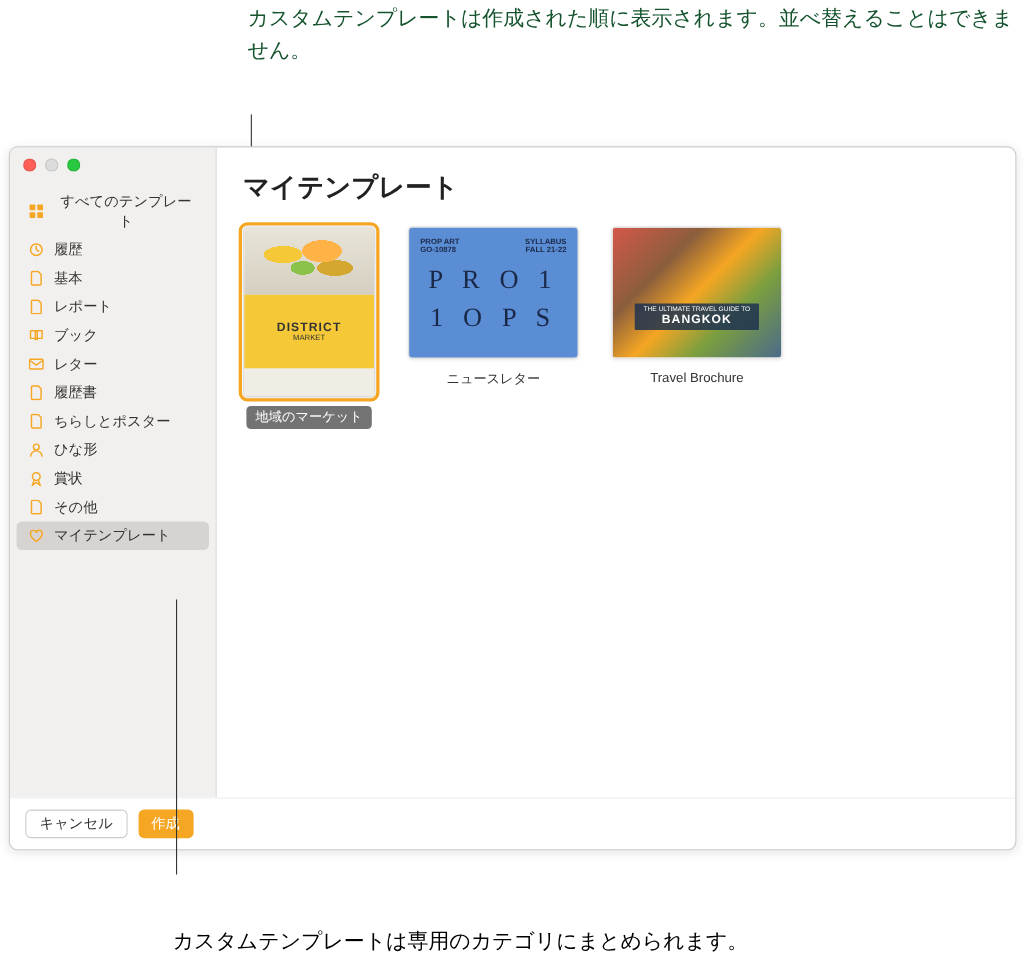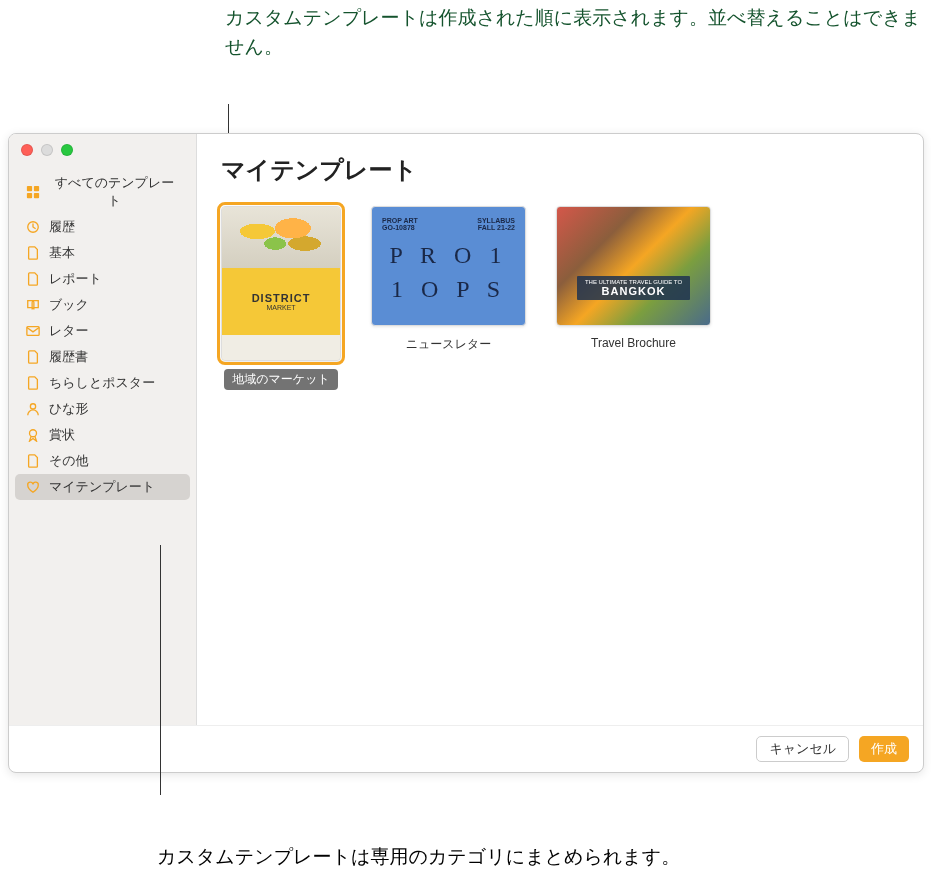--- a/index.html
+++ b/index.html
@@ -203,21 +203,21 @@
       background: rgba(30,50,80,0.85);
       color: #fff;
       padding: 3px 8px;
       font-size: 6px;
       text-align: center;
       border-radius: 1px;
     }
     .thumb3-label .big { font-size: 11px; font-weight: 900; letter-spacing: 1px; display: block; }
     .footer {
       display: flex;
-      justify-content: flex-end;
+      justify-content: flex-start;
       padding: 10px 14px;
       gap: 10px;
       border-top: 1px solid #eee;
     }
     .btn {
       padding: 3px 12px;
       border-radius: 5px;
       font-size: 13px;
       cursor: pointer;
       border: none;

